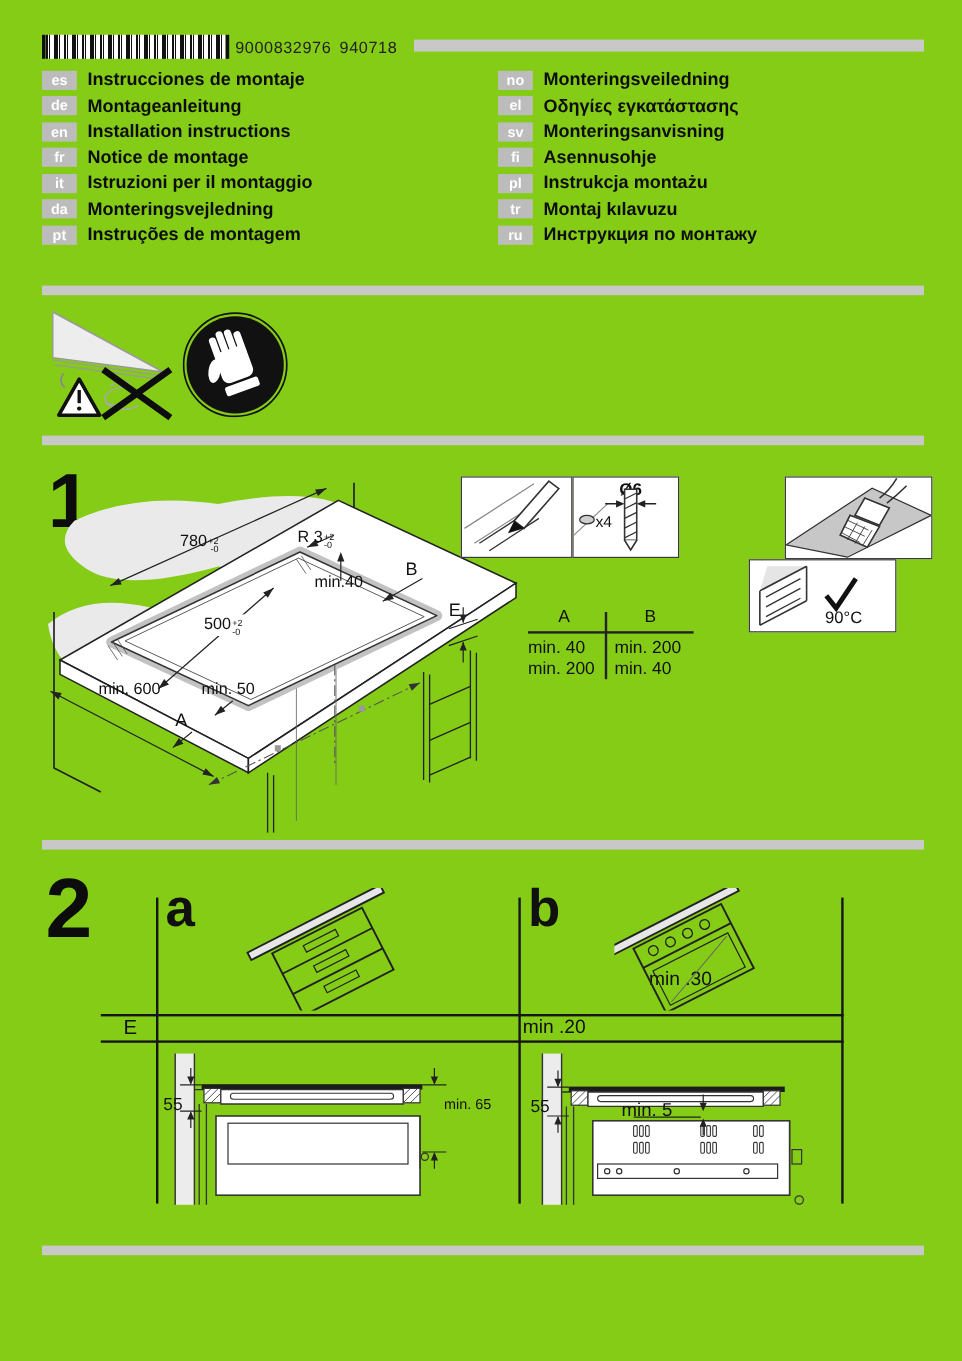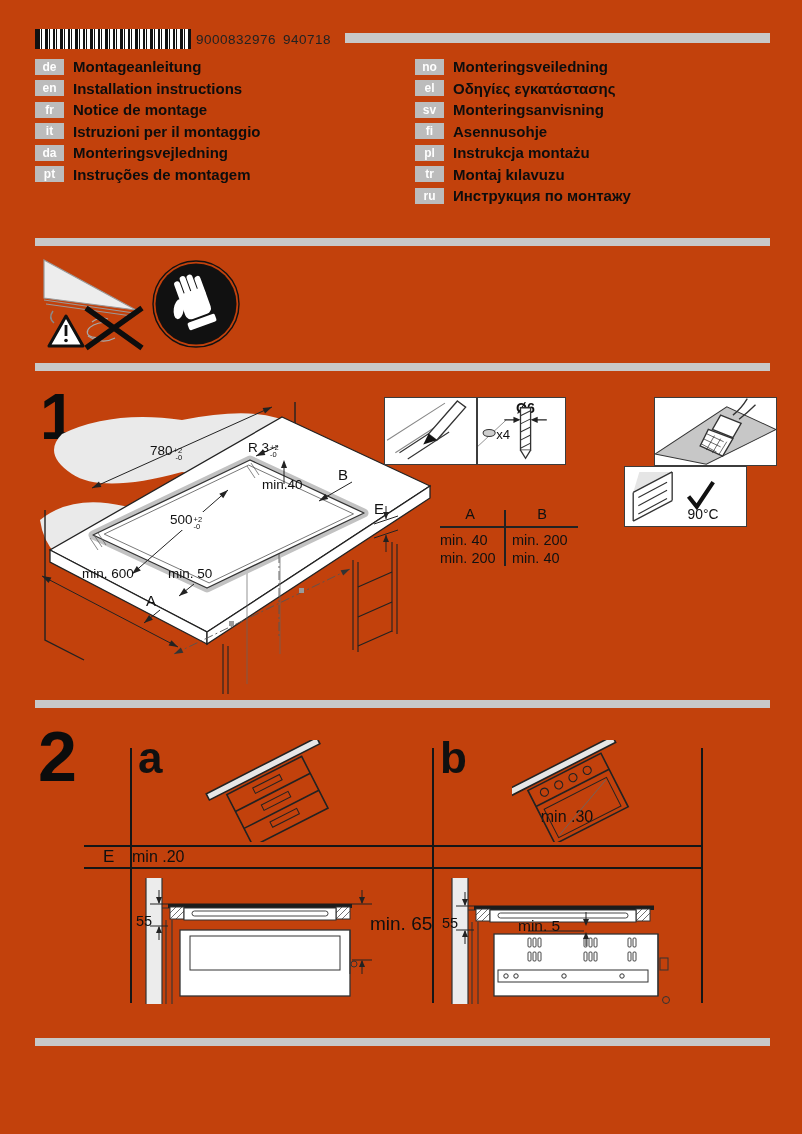--- a/index.html
+++ b/index.html
@@ -1,16 +1,16 @@
 <!DOCTYPE html>
 <html><head>
 <meta charset="utf-8">
 <style>
   html,body{margin:0;padding:0;background:#fff;}
-  .page{position:relative;width:802px;height:1134px;background:#c2410c;overflow:hidden;
+  .page{position:relative;width:802px;height:1134px;background:#84cc16;overflow:hidden;
         font-family:"Liberation Sans",sans-serif;color:#111;}
   .abs{position:absolute;}
   .divider{position:absolute;left:35px;width:735px;height:8px;background:#c8c8c8;}
   .lang-col{position:absolute;display:flex;flex-direction:column;}
   .lang-row{height:21.5px;display:flex;align-items:center;}
   .lang-badge{width:29px;height:16px;background:#bcbcbc;color:#fefefe;font-size:12px;
               font-weight:bold;text-align:center;line-height:16px;flex:0 0 auto;}
   .lang-label{margin-left:9px;font-size:15px;font-weight:bold;color:#0d0d0d;white-space:nowrap;}
   .stepnum{position:absolute;font-weight:bold;color:#0c0c0c;line-height:1;}
   .dim{position:absolute;font-size:13.5px;color:#111;white-space:nowrap;}
@@ -28,20 +28,24 @@
 <div class="page">
 
   <div class="abs" style="left:35px;top:29px;width:150px;height:20px;
               border-left:3px solid #111;border-right:3px solid #111;
               background:repeating-linear-gradient(90deg,#111 0 2px,#fff 2px 3px,#111 3px 4px,#fff 4px 7px,#111 7px 10px,#fff 10px 11px,#111 11px 12px,#fff 12px 15px);"></div>
   <div class="abs" style="left:196px;top:32px;font-size:13.5px;letter-spacing:0.5px;color:#222;">9000832976</div>
   <div class="abs" style="left:283px;top:32px;font-size:13.5px;letter-spacing:0.5px;color:#222;">940718</div>
   <div class="abs" style="left:345px;top:33px;width:425px;height:10px;background:#c8c8c8;"></div>
 
   <div class="lang-col" style="left:35px;top:56px;">
+    <div class="lang-row">
+        <span class="lang-badge">es</span>
+        <span class="lang-label">Instrucciones de montaje</span>
+      </div>
     <div class="lang-row">
         <span class="lang-badge">de</span>
         <span class="lang-label">Montageanleitung</span>
       </div>
     <div class="lang-row">
         <span class="lang-badge">en</span>
         <span class="lang-label">Installation instructions</span>
       </div>
     <div class="lang-row">
         <span class="lang-badge">fr</span>
@@ -284,21 +288,21 @@
   <div class="frame-line" style="left:130px;top:748px;width:2px;height:255px;"></div>
   <div class="frame-line" style="left:432px;top:748px;width:2px;height:255px;"></div>
   <div class="frame-line" style="left:701px;top:748px;width:2px;height:255px;"></div>
   <div class="frame-line" style="left:84px;top:845px;width:619px;height:2px;"></div>
   <div class="frame-line" style="left:84px;top:867px;width:619px;height:2px;"></div>
 
   <div class="lbl" style="left:138px;top:736px;font-size:44px;font-weight:bold;line-height:1;">a</div>
   <div class="lbl" style="left:440px;top:736px;font-size:44px;font-weight:bold;line-height:1;">b</div>
 
   <div class="lbl" style="left:103px;top:847px;font-size:17px;">E</div>
-  <div class="lbl" style="left:132px;top:848px;width:356px;text-align:left;font-size:16px;">min .20</div>
+  <div class="lbl" style="left:132px;top:848px;width:356px;text-align:right;font-size:16px;">min .20</div>
   <div class="lbl" style="left:434px;top:808px;width:266px;text-align:center;font-size:16px;">min .30</div>
 
   <svg class="abs" style="left:205px;top:740px;" width="150" height="102" viewBox="0 0 150 102">
     <g transform="rotate(-27 75 51)" stroke="#222" fill="none" stroke-width="1.6">
       <rect x="8" y="20" width="124" height="7" fill="#e6e6e6"></rect>
       <path d="M132,20 l10,-8 l3,4 l-9,8" fill="#e6e6e6"></path>
       <rect x="26" y="30" width="84" height="58"></rect>
       <path d="M26,49 H110 M26,68 H110"></path>
       <g stroke-width="1">
         <rect x="52" y="36" width="30" height="6"></rect>
@@ -346,21 +350,21 @@
     </g>
     <polygon points="29,30 26,23 32,23" fill="#222"></polygon>
     <polygon points="29,52 26,59 32,59" fill="#222"></polygon>
     <g stroke="#222" stroke-width="1" fill="none">
       <path d="M222,30 H242 M222,86 H242 M232,16 V29 M232,100 V87"></path>
     </g>
     <polygon points="232,30 229,23 235,23" fill="#222"></polygon>
     <polygon points="232,86 229,93 235,93" fill="#222"></polygon>
   </svg>
   <div class="lbl" style="left:136px;top:913px;font-size:14.5px;">55</div>
-  <div class="lbl" style="left:370px;top:913px;font-size:19px;">min. 65</div>
+  <div class="lbl" style="left:370px;top:913px;font-size:12px;">min. 65</div>
 
   <svg class="abs" style="left:436px;top:874px;" width="300" height="134" viewBox="0 0 300 134">
     <rect x="16" y="4" width="16" height="126" fill="#ececec"></rect>
     <path d="M16,4 V130 M32,4 V130" stroke="#333" stroke-width="1.2" fill="none"></path>
     <path d="M32,36 H42 M36,48 V130 M42,48 V130" stroke="#333" stroke-width="1.1" fill="none"></path>
     <rect x="38" y="31.5" width="180" height="4.5" fill="#1c1c1c"></rect>
     <g fill="#fff" stroke="#333" stroke-width="1">
       <rect x="40" y="35" width="14" height="12"></rect>
       <rect x="200" y="35" width="14" height="12"></rect>
       <path d="M40,41 l6,-6 M40,47 l12,-12 M46,47 l8,-8 M200,41 l6,-6 M200,47 l12,-12 M206,47 l8,-8" stroke-width="0.7"></path>

